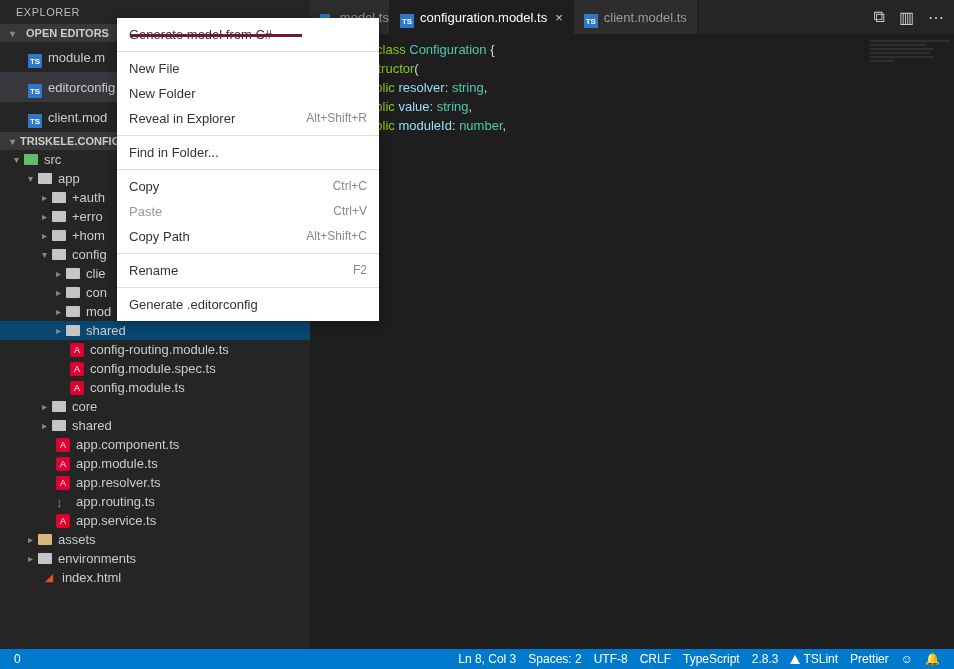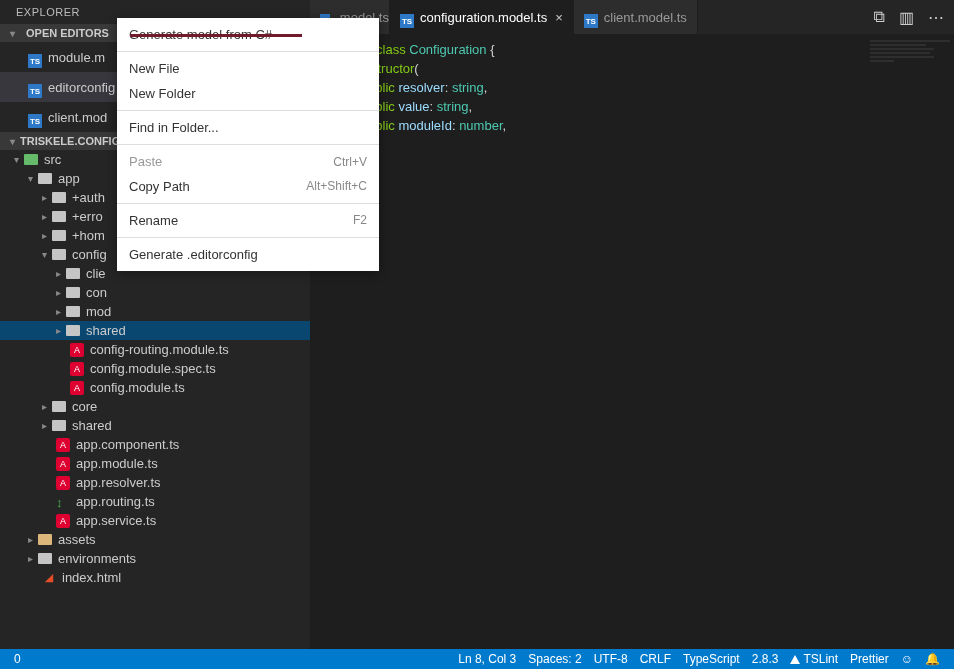--- a/index.html
+++ b/index.html
@@ -42,21 +42,21 @@
     .gutter { width: 40px; text-align:right; padding-right: 16px; color: #858585; }
     .code-text { white-space: pre; }
     .kw { color: #c586c0; }
     .kw2 { color: #84cc16; text-align: right; }
     .cls { color: #4ec9b0; }
     .id { color: #9cdcfe; }
     .punc { color: #d4d4d4; }
     
     .context-menu { position:absolute; left: 117px; top: 18px; width: 262px; background: #fff; color: #333; box-shadow: 0 2px 10px rgba(0,0,0,0.4); z-index: 100; padding: 4px 0; }
     .menu-item { display:flex; justify-content:space-between; padding: 5px 12px; font-size: 13px; }
-    .menu-item.dim { color: #999; align-items: flex-end; }
+    .menu-item.dim { color: #999; }
     .menu-sep { height: 1px; background: #ddd; margin: 4px 0; }
     .menu-shortcut { color: #888; font-size: 12px; }
     .underline { position:absolute; left: 130px; top: 34px; width: 172px; height: 3px; background: #701a2b; z-index: 101; }
     
     .statusbar { position:absolute; bottom:0; left:0; right:0; height: 20px; background: #007acc; color: white; display:flex; align-items:center; font-size: 12px; padding: 0 8px; }
     .statusbar .left { flex:1; }
     .statusbar .item { padding: 0 6px; }
     .warn-tri { display:inline-block; width:0; height:0; border-left:5px solid transparent; border-right:5px solid transparent; border-bottom:9px solid white; margin-right:3px; vertical-align:middle; }
   </style>
 </head>
@@ -265,25 +265,33 @@
   <div class="menu-item">
       <span>Generate model from C#</span>
     </div>
   <div class="menu-sep"></div>
   <div class="menu-item">
       <span>New File</span>
     </div>
   <div class="menu-item">
       <span>New Folder</span>
     </div>
+  <div class="menu-item">
+      <span>Reveal in Explorer</span>
+      <span class="menu-shortcut">Alt+Shift+R</span>
+    </div>
   <div class="menu-sep"></div>
   <div class="menu-item">
       <span>Find in Folder...</span>
     </div>
   <div class="menu-sep"></div>
+  <div class="menu-item">
+      <span>Copy</span>
+      <span class="menu-shortcut">Ctrl+C</span>
+    </div>
   <div class="menu-item dim">
       <span>Paste</span>
       <span class="menu-shortcut">Ctrl+V</span>
     </div>
   <div class="menu-item">
       <span>Copy Path</span>
       <span class="menu-shortcut">Alt+Shift+C</span>
     </div>
   <div class="menu-sep"></div>
   <div class="menu-item">

